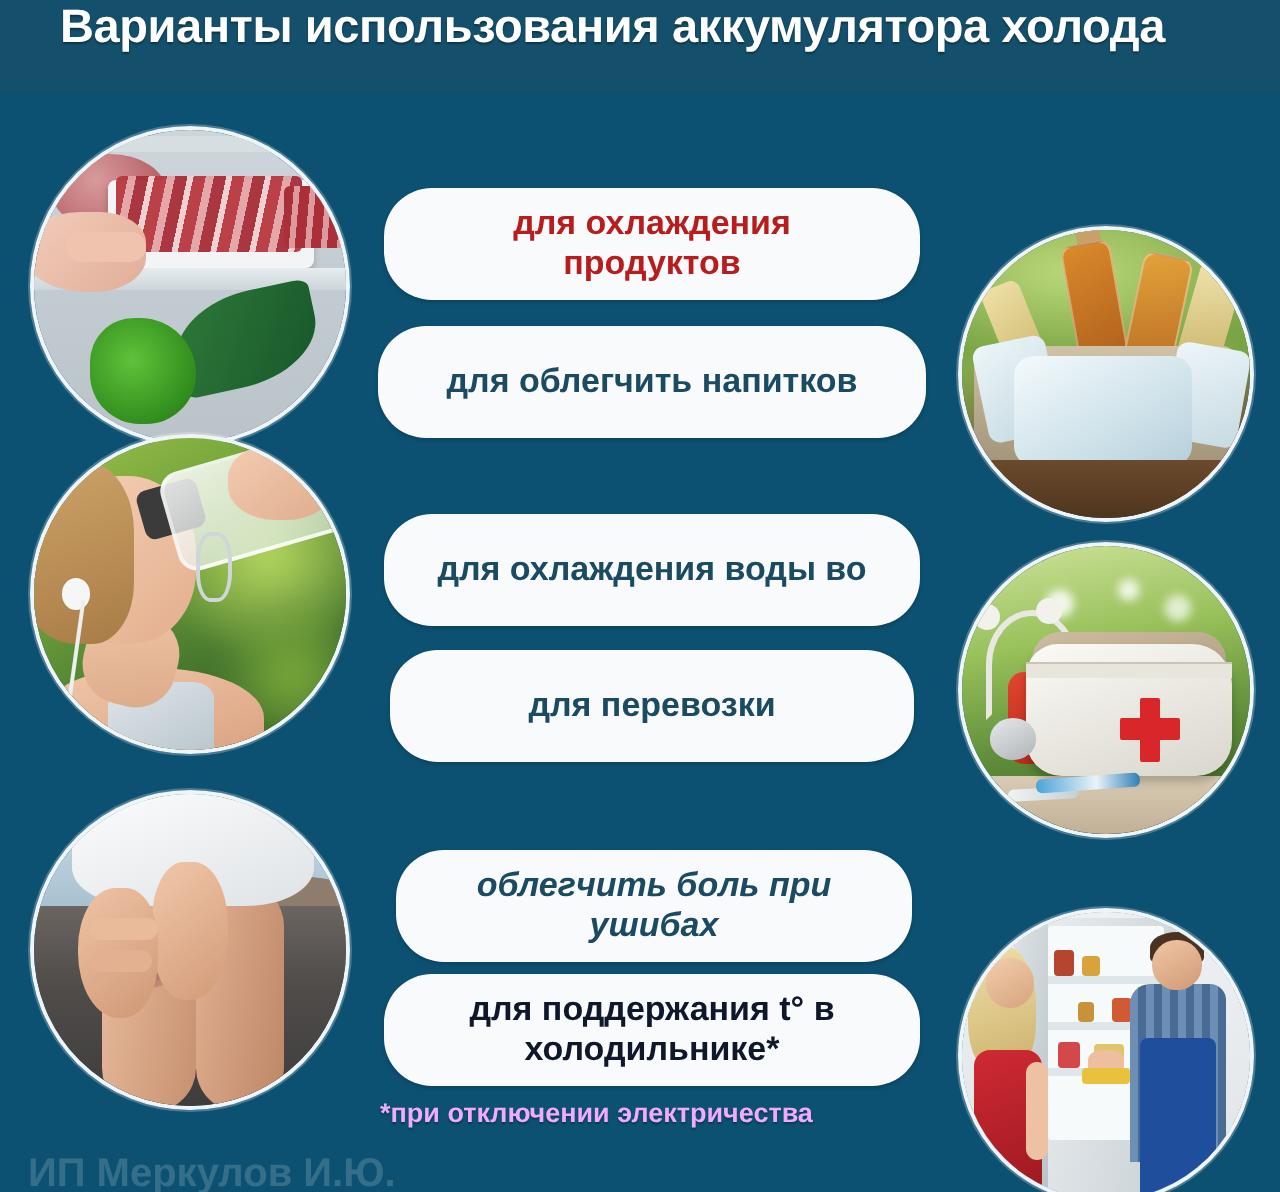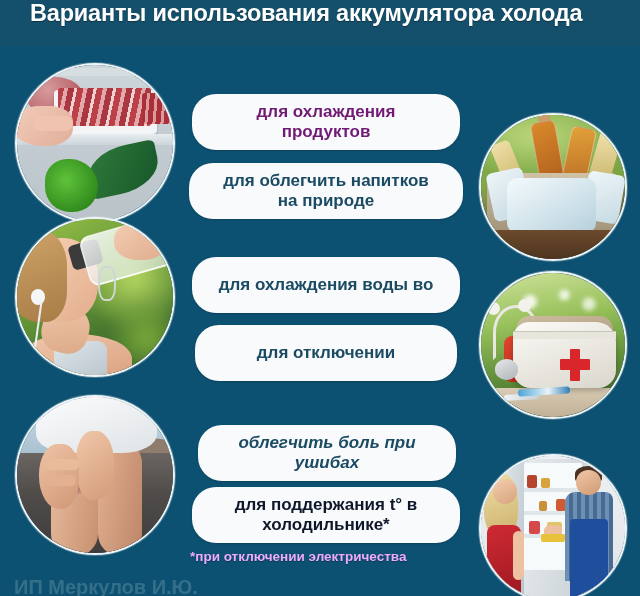--- a/index.html
+++ b/index.html
@@ -339,40 +339,39 @@
       <div class="lay rp-man-arm"></div>
         <div class="lay rp-man-hand"></div>
       <div class="lay rp-tool"></div>
       <div class="lay rp-w-hair"></div>
         <div class="lay rp-w-head"></div>
       <div class="lay rp-w-body"></div>
         <div class="lay rp-w-arm"></div>
     </div>
   </div>
 
-  <div class="pill" style="left: 192px; top: 94px; width: 268px; height: 56px; background: rgb(248, 250, 251); color: #701a75;">
+  <div class="pill" style="left: 192px; top: 94px; width: 268px; height: 56px; background: rgb(248, 250, 251); color: #b91c1c;">
     <div>
       <span>для охлаждения</span>
       <span>продуктов</span>
     </div>
   </div>
   <div class="pill" style="left: 189px; top: 163px; width: 274px; height: 56px; background: rgb(248, 250, 251); color: rgb(27, 74, 99);">
     <div>
       <span>для облегчить напитков</span>
-      <span>на природе</span>
     </div>
   </div>
   <div class="pill" style="left: 192px; top: 257px; width: 268px; height: 56px; background: rgb(248, 250, 251); color: rgb(27, 74, 99);">
     <div>
       <span>для охлаждения воды во</span>
     </div>
   </div>
   <div class="pill" style="left: 195px; top: 325px; width: 262px; height: 56px; background: rgb(248, 250, 251); color: rgb(27, 74, 99);">
     <div>
-      <span>для отключении</span>
+      <span>для перевозки</span>
     </div>
   </div>
   <div class="pill" style="left: 198px; top: 425px; width: 258px; height: 56px; background: rgb(248, 250, 251); color: rgb(27, 74, 99); font-style: italic;">
     <div>
       <span>облегчить боль при</span>
       <span>ушибах</span>
     </div>
   </div>
   <div class="pill" style="left: 192px; top: 487px; width: 268px; height: 56px; background: rgb(248, 250, 251); color: #0f172a;">
     <div>

